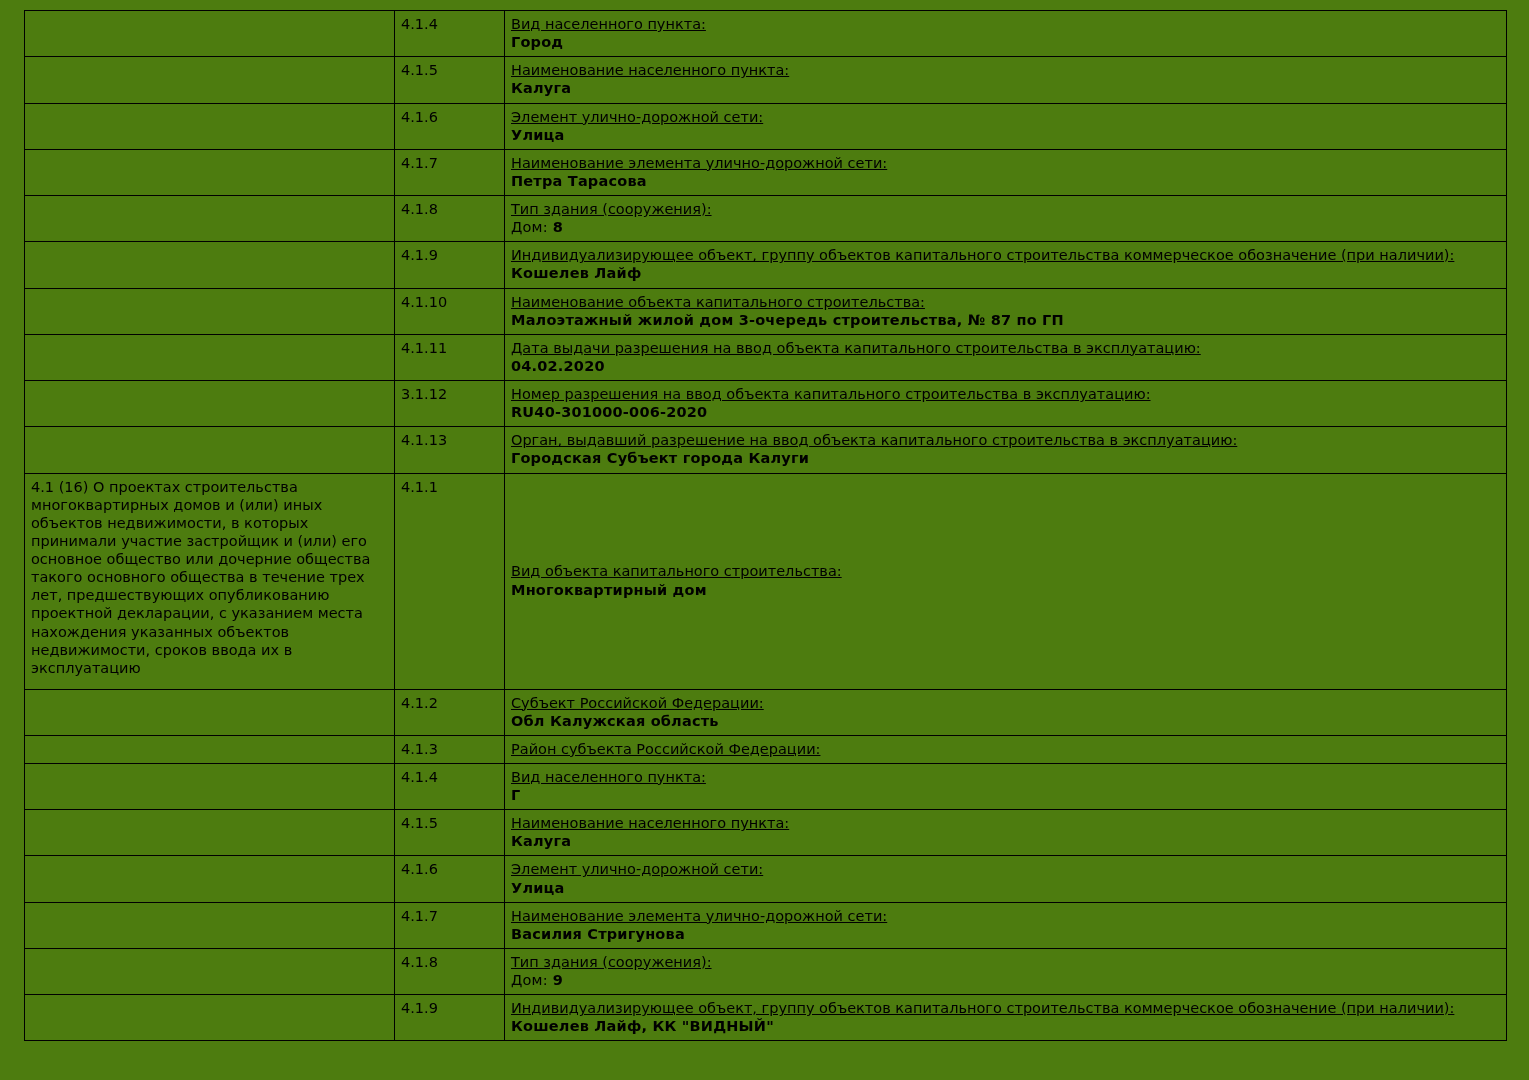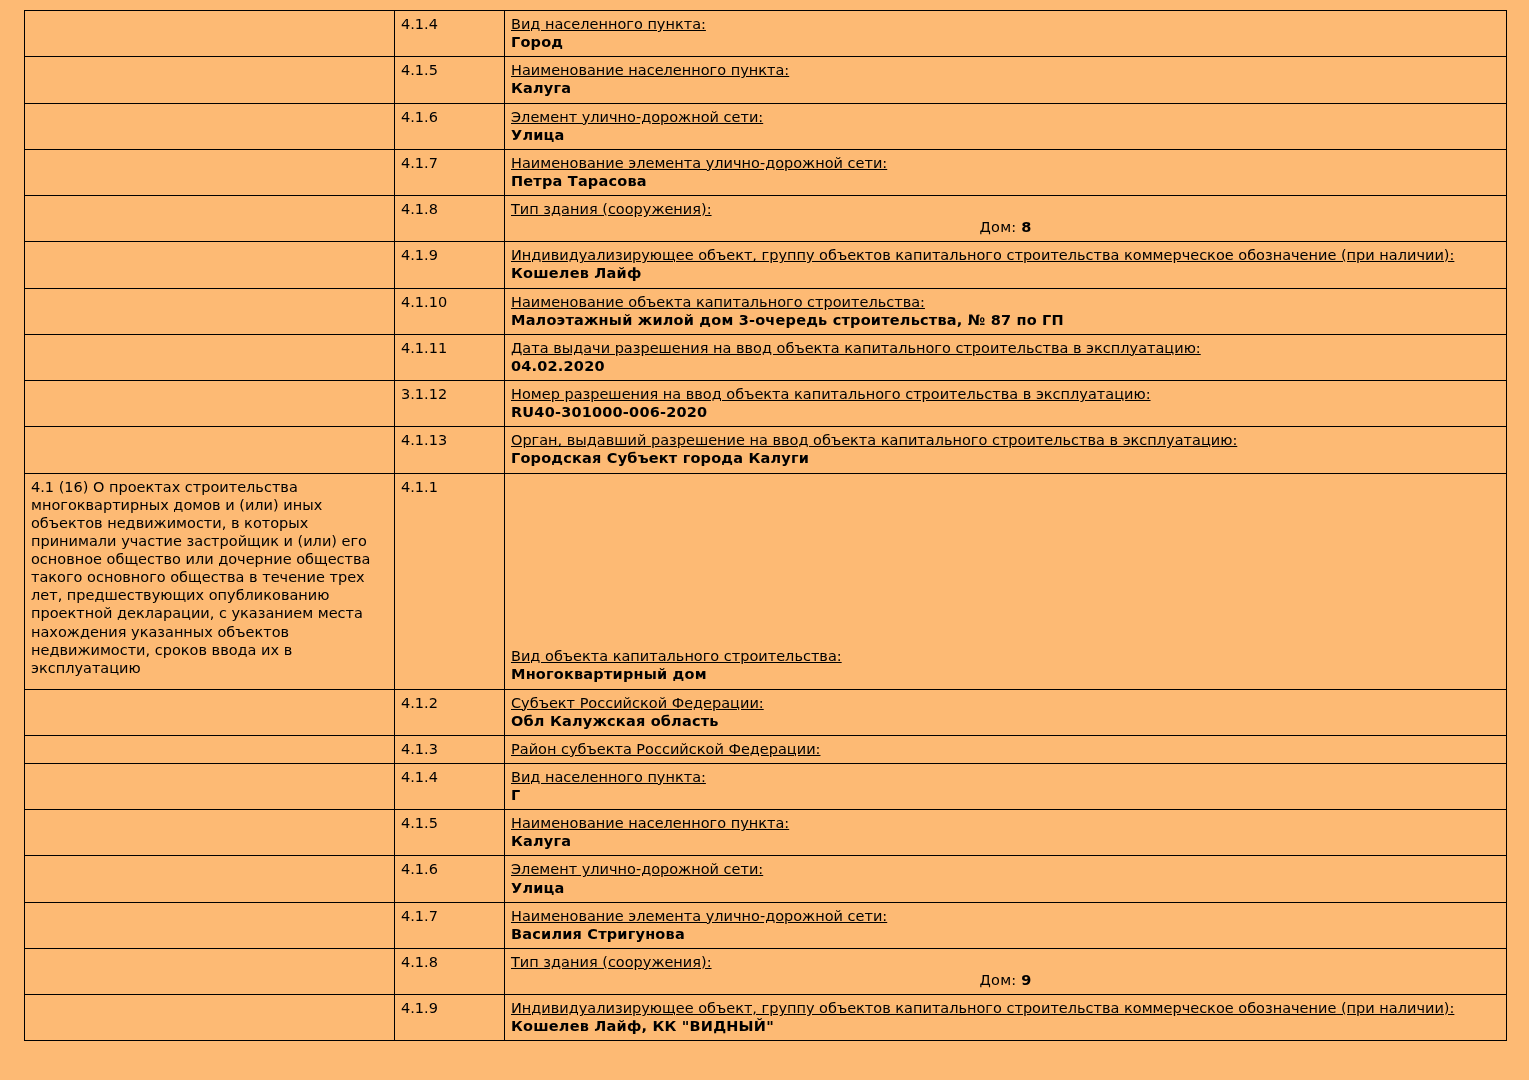--- a/index.html
+++ b/index.html
@@ -9,21 +9,21 @@
   }
   body {
     font-family: "DejaVu Sans", sans-serif;
     color: #000000;
   }
   .page {
     width: 1529px;
     min-height: 1080px;
     box-sizing: border-box;
     padding: 10px 16px 0 24px;
-    background: #fdba74;
+    background: #4d7c0f;
   }
   table.decl {
     border-collapse: collapse;
     width: 1482px;
     table-layout: fixed;
     margin: 0;
   }
   table.decl td {
     border: 1px solid #000000;
     vertical-align: top;
@@ -55,29 +55,28 @@
     white-space: normal;
     text-decoration: underline;
   }
   .val {
     display: block;
     font-weight: bold;
     letter-spacing: 0.2px;
   }
   .val.inline-plain {
     font-weight: normal;
-    text-align: center;
   }
   .val.inline-plain b {
     font-weight: bold;
   }
   .tall-body {
     display: flex;
     flex-direction: column;
-    justify-content: flex-end;
+    justify-content: center;
     min-height: 206px;
   }
 </style>
 </head>
 <body>
 
 <div class="page">
   <table class="decl">
     <colgroup>
       <col class="c-left">

